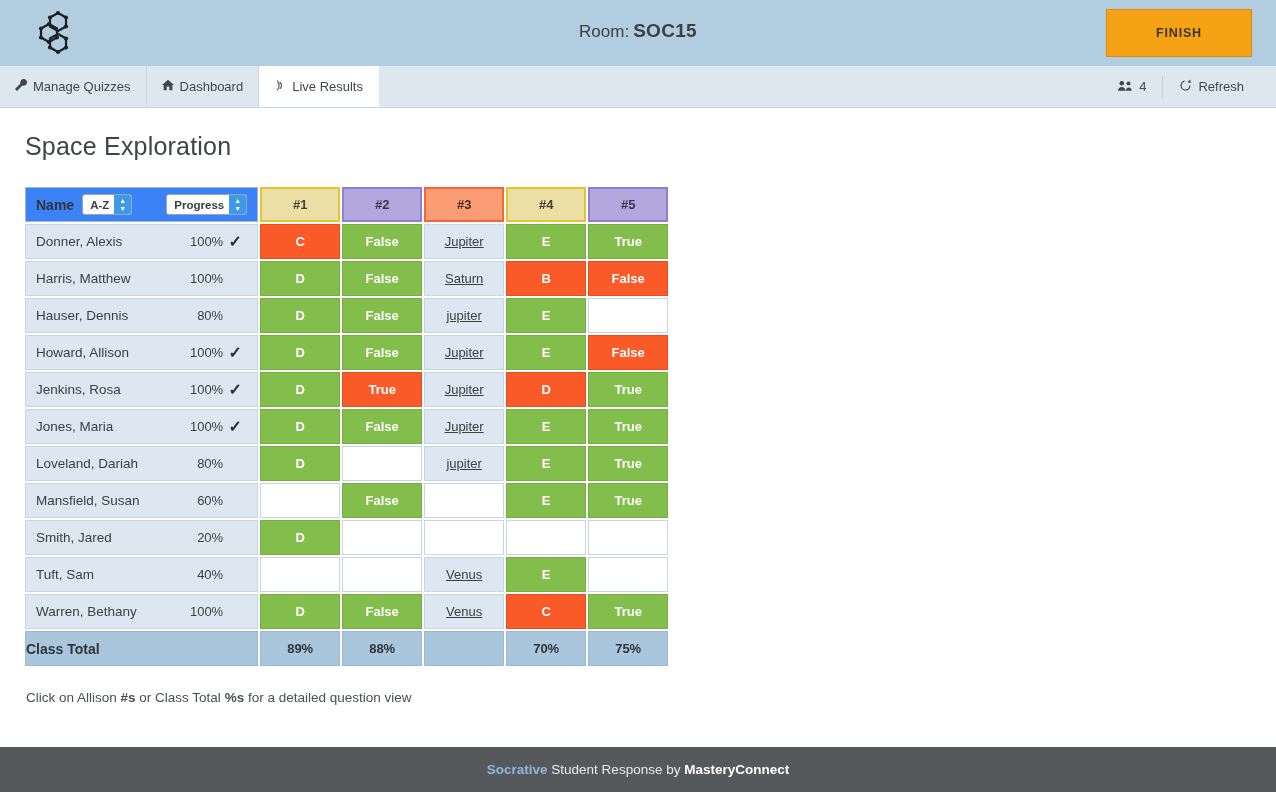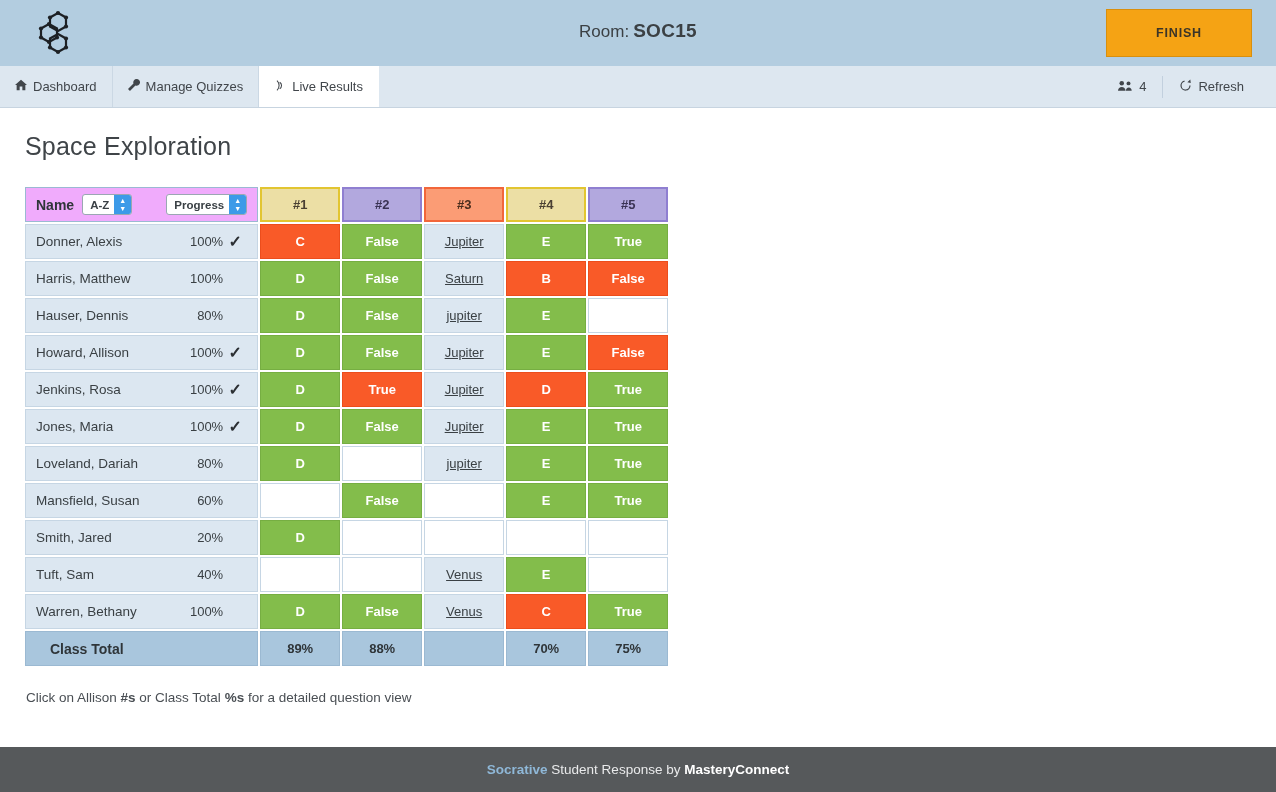--- a/index.html
+++ b/index.html
@@ -99,21 +99,21 @@
   
   .results-table {
     border-collapse: separate;
     border-spacing: 2px 2px;
     margin-left: -2px;
   }
   .results-table td, .results-table th { padding: 0; }
 
   .hdr-name {
     width: 228px; height: 35px;
-    background: #f0abfc;
+    background: #3b82f6;
     border: 1px solid #9bb9d2;
     text-align: center;
     vertical-align: middle;
     padding: 0 10px !important;
   }
   .hdr-name-inner { display: flex; align-items: center; }
   .hdr-name-inner .lbl {
     font-size: 14px; font-weight: bold; color: #2f3539;
     margin-right: 8px;
   }
@@ -176,21 +176,21 @@
     text-align: center; vertical-align: middle;
     font-size: 13px;
   }
   .ans.correct  { background:#83bd4b; border:1px solid #76ae42; color:#fff; font-weight:bold; }
   .ans.wrong    { background:#f95a28; border:1px solid #ec4d1c; color:#fff; font-weight:bold; }
   .ans.neutral  { background:#dce7f1; border:1px solid #c6d6e4; color:#3a4044; font-weight:normal;text-decoration:underline; }
   .ans.blank    { background:#ffffff; border:1px solid #c6d6e4; }
 
   .total-name {
     height: 35px; background:#a9c6dd; border:1px solid #9bb9d2;
-    padding: 0 24px !important; vertical-align: middle;
+    padding: 0 0 !important; vertical-align: middle;
     font-size: 14px; font-weight: bold; color: #2f3539;
   }
   .total-cell {
     height: 35px; background:#a9c6dd; border:1px solid #9bb9d2;
     text-align: center; vertical-align: middle;
     font-size: 13px; font-weight: bold; color: #2f3539;
     cursor: pointer;
   }
 
   .hint {
@@ -245,32 +245,32 @@
     <span class="room-word">Room:</span><span class="room-code">SOC15</span>
   </div>
 
   <div class="finish-btn">FINISH</div>
 </div>
 
 <div class="navbar">
   <div class="nav-tab">
     <span>
       <svg width="12" height="12" viewBox="0 0 16 16">
+          <path fill="#41464b" d="M11.5 0a4.5 4.5 0 00-4.2 6.1L0 13.4 2.6 16l7.3-7.3A4.5 4.5 0 1011.5 0z"></path>
+        </svg>
+    </span>
+    <span>Manage Quizzes</span>
+  </div>
+  <div class="nav-tab">
+    <span>
+      <svg width="12" height="12" viewBox="0 0 16 16">
           <path fill="#41464b" d="M8 1L0 8h2.2v7h4V10h3.6v5h4V8H16z"></path>
         </svg>
     </span>
     <span>Dashboard</span>
-  </div>
-  <div class="nav-tab">
-    <span>
-      <svg width="12" height="12" viewBox="0 0 16 16">
-          <path fill="#41464b" d="M11.5 0a4.5 4.5 0 00-4.2 6.1L0 13.4 2.6 16l7.3-7.3A4.5 4.5 0 1011.5 0z"></path>
-        </svg>
-    </span>
-    <span>Manage Quizzes</span>
   </div>
   <div class="nav-tab active">
     <span>
       <svg width="12" height="13" viewBox="0 0 16 16">
           <g fill="none" stroke="#41464b" stroke-width="1.4">
             <path d="M4 1.5a9 9 0 010 13"></path>
             <path d="M7.6 3.6a5.2 5.2 0 010 8.8"></path>
           </g>
         </svg>
     </span>

